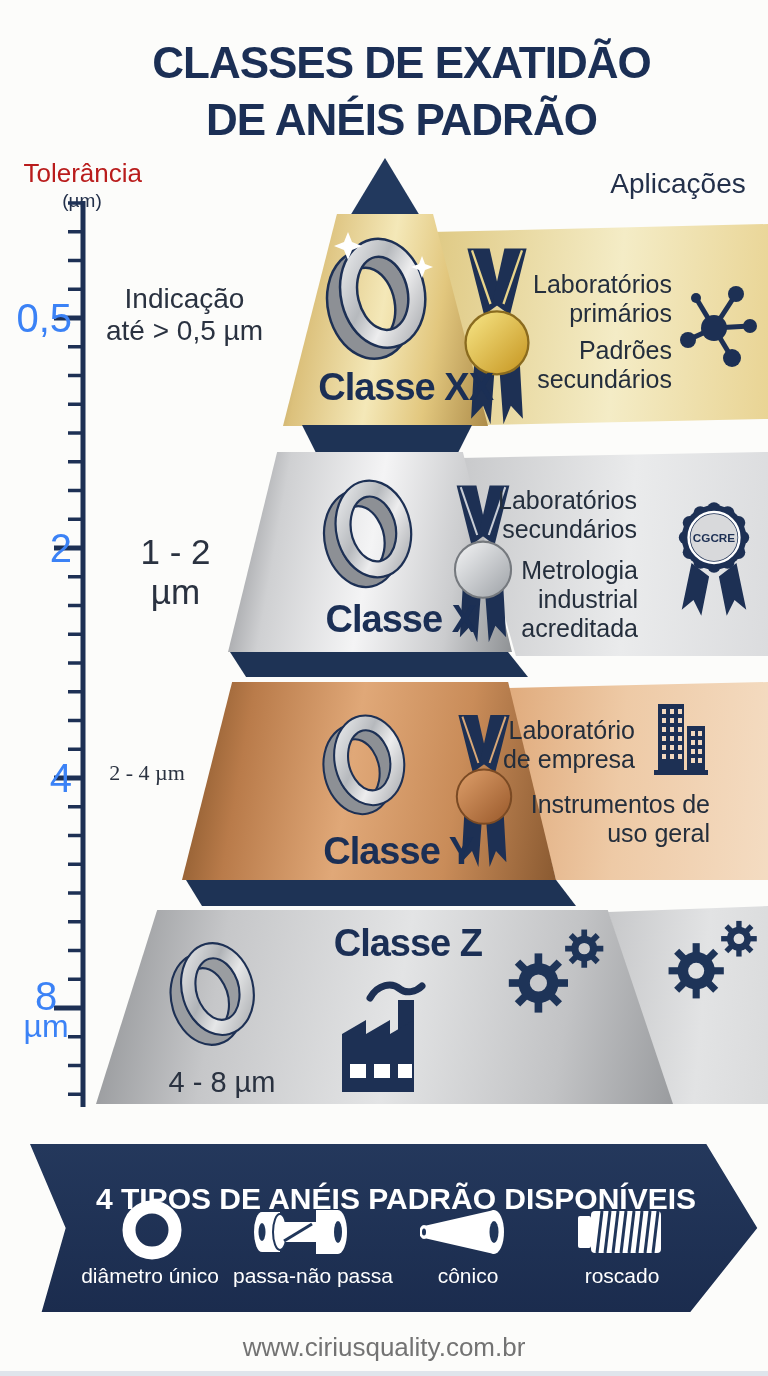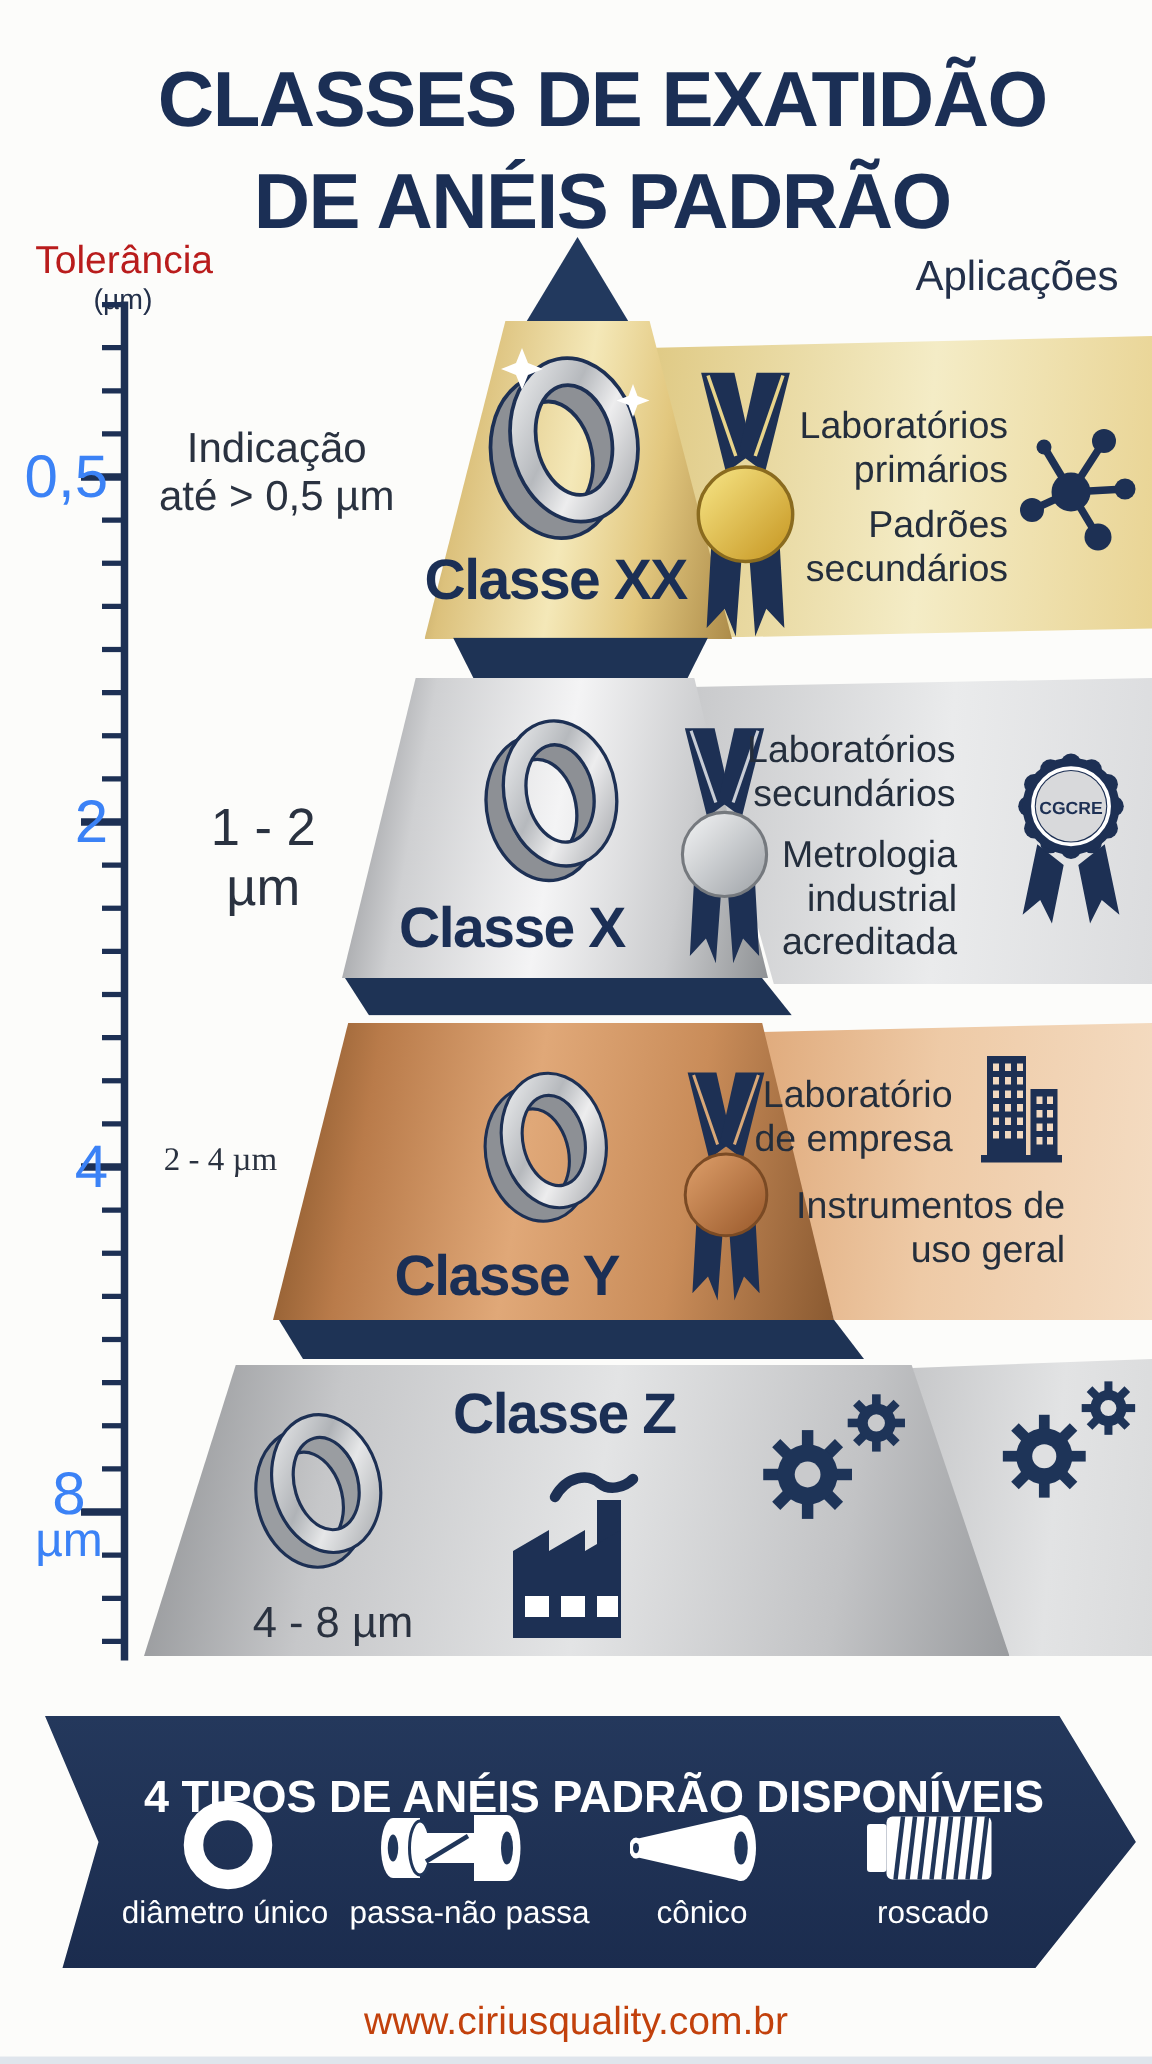--- a/index.html
+++ b/index.html
@@ -1,21 +1,21 @@
 <!DOCTYPE html>
 <html><head>
 <meta charset="utf-8">
 <style>
   html,body{margin:0;padding:0;}
   body{font-family:"Liberation Sans","DejaVu Sans",sans-serif;background:#ffffff;}
   #canvas{position:relative;width:768px;height:1376px;background:#fcfcfa;overflow:hidden;}
   .abs{position:absolute;}
   .ml{white-space:pre-line;}
   
-  .main-title{left:0;right:0;top:34px;text-align:center;font-size:52px;font-weight:bold;
+  .main-title{left:0;right:0;top:34px;text-align:center;font-size:44px;font-weight:bold;
     color:#1b2f55;line-height:1.3;letter-spacing:-1px;padding-left:35px;}
   .axis-header{left:6px;top:158px;width:136px;text-align:right;font-size:26px;color:#b91c1c;}
   .axis-unit{left:14px;top:190px;width:136px;text-align:center;font-size:19px;color:#23304a;}
   .apps-header{left:596px;top:168px;width:164px;text-align:center;font-size:28px;color:#23304a;}
   
   .ticklab{font-size:40px;color:#3b82f6;text-align:right;width:60px;left:12px;}
   .tickcenter{text-align:center;}
   
   .range{color:#2a3240;text-align:center;line-height:1.15;}
   
@@ -46,31 +46,31 @@
     background:linear-gradient(100deg,#7e5026 0%,#b97b4a 18%,#e0a878 45%,#c98c59 72%,#8a5a31 100%);}
   .base3{left:186px;top:880px;width:390px;height:26px;background:#1e3355;
     clip-path:polygon(0 0,94.9% 0,100% 100%,4.1% 100%);}
   .band4{left:600px;top:906px;width:168px;height:198px;
     clip-path:polygon(4.8% 3%,100% 0,100% 100%,42.3% 100%);
     background:linear-gradient(95deg,#c5c6c8 0%,#e2e3e4 60%,#dadbdc 100%);}
   .tier4{left:96px;top:910px;width:577px;height:194px;
     clip-path:polygon(10.6% 0,88.7% 0,100% 100%,0 100%);
     background:linear-gradient(100deg,#8f9194 0%,#c6c7c9 22%,#e3e4e5 52%,#c2c3c5 80%,#9a9c9f 100%);}
   
-  .classlab{font-size:38px;font-weight:bold;color:#1b2f55;text-align:left;letter-spacing:-1px;}
+  .classlab{font-size:38px;font-weight:bold;color:#1b2f55;text-align:right;letter-spacing:-1px;}
   
   .apptext{font-size:25px;line-height:1.16;color:#242e3c;text-align:right;}
   
   .banner{left:30px;top:1144px;width:728px;height:168px;
     clip-path:polygon(0 0,92.9% 0,99.9% 50%,90.7% 100%,1.6% 100%,4.9% 50%);
     background:linear-gradient(180deg,#24385c 0%,#1b2c4e 100%);}
   .banner-title{left:66px;top:1158px;width:660px;text-align:center;color:#ffffff;
     font-size:30px;font-weight:bold;letter-spacing:0px;margin-top:24px;}
   .type-label{top:1264px;text-align:center;color:#ffffff;font-size:21px;}
-  .footer-url{left:0;right:0;top:1332px;text-align:center;font-size:26px;color:#c2410c;}
+  .footer-url{left:0;right:0;top:1332px;text-align:center;font-size:26px;color:#737373;}
   .bottom-strip{left:0;right:0;bottom:0;height:5px;background:#dfe5ec;}
 </style>
 </head>
 <body>
 
 <div id="canvas">
 
   <div class="abs main-title ml">CLASSES DE EXATIDÃO
 DE ANÉIS PADRÃO</div>
 

